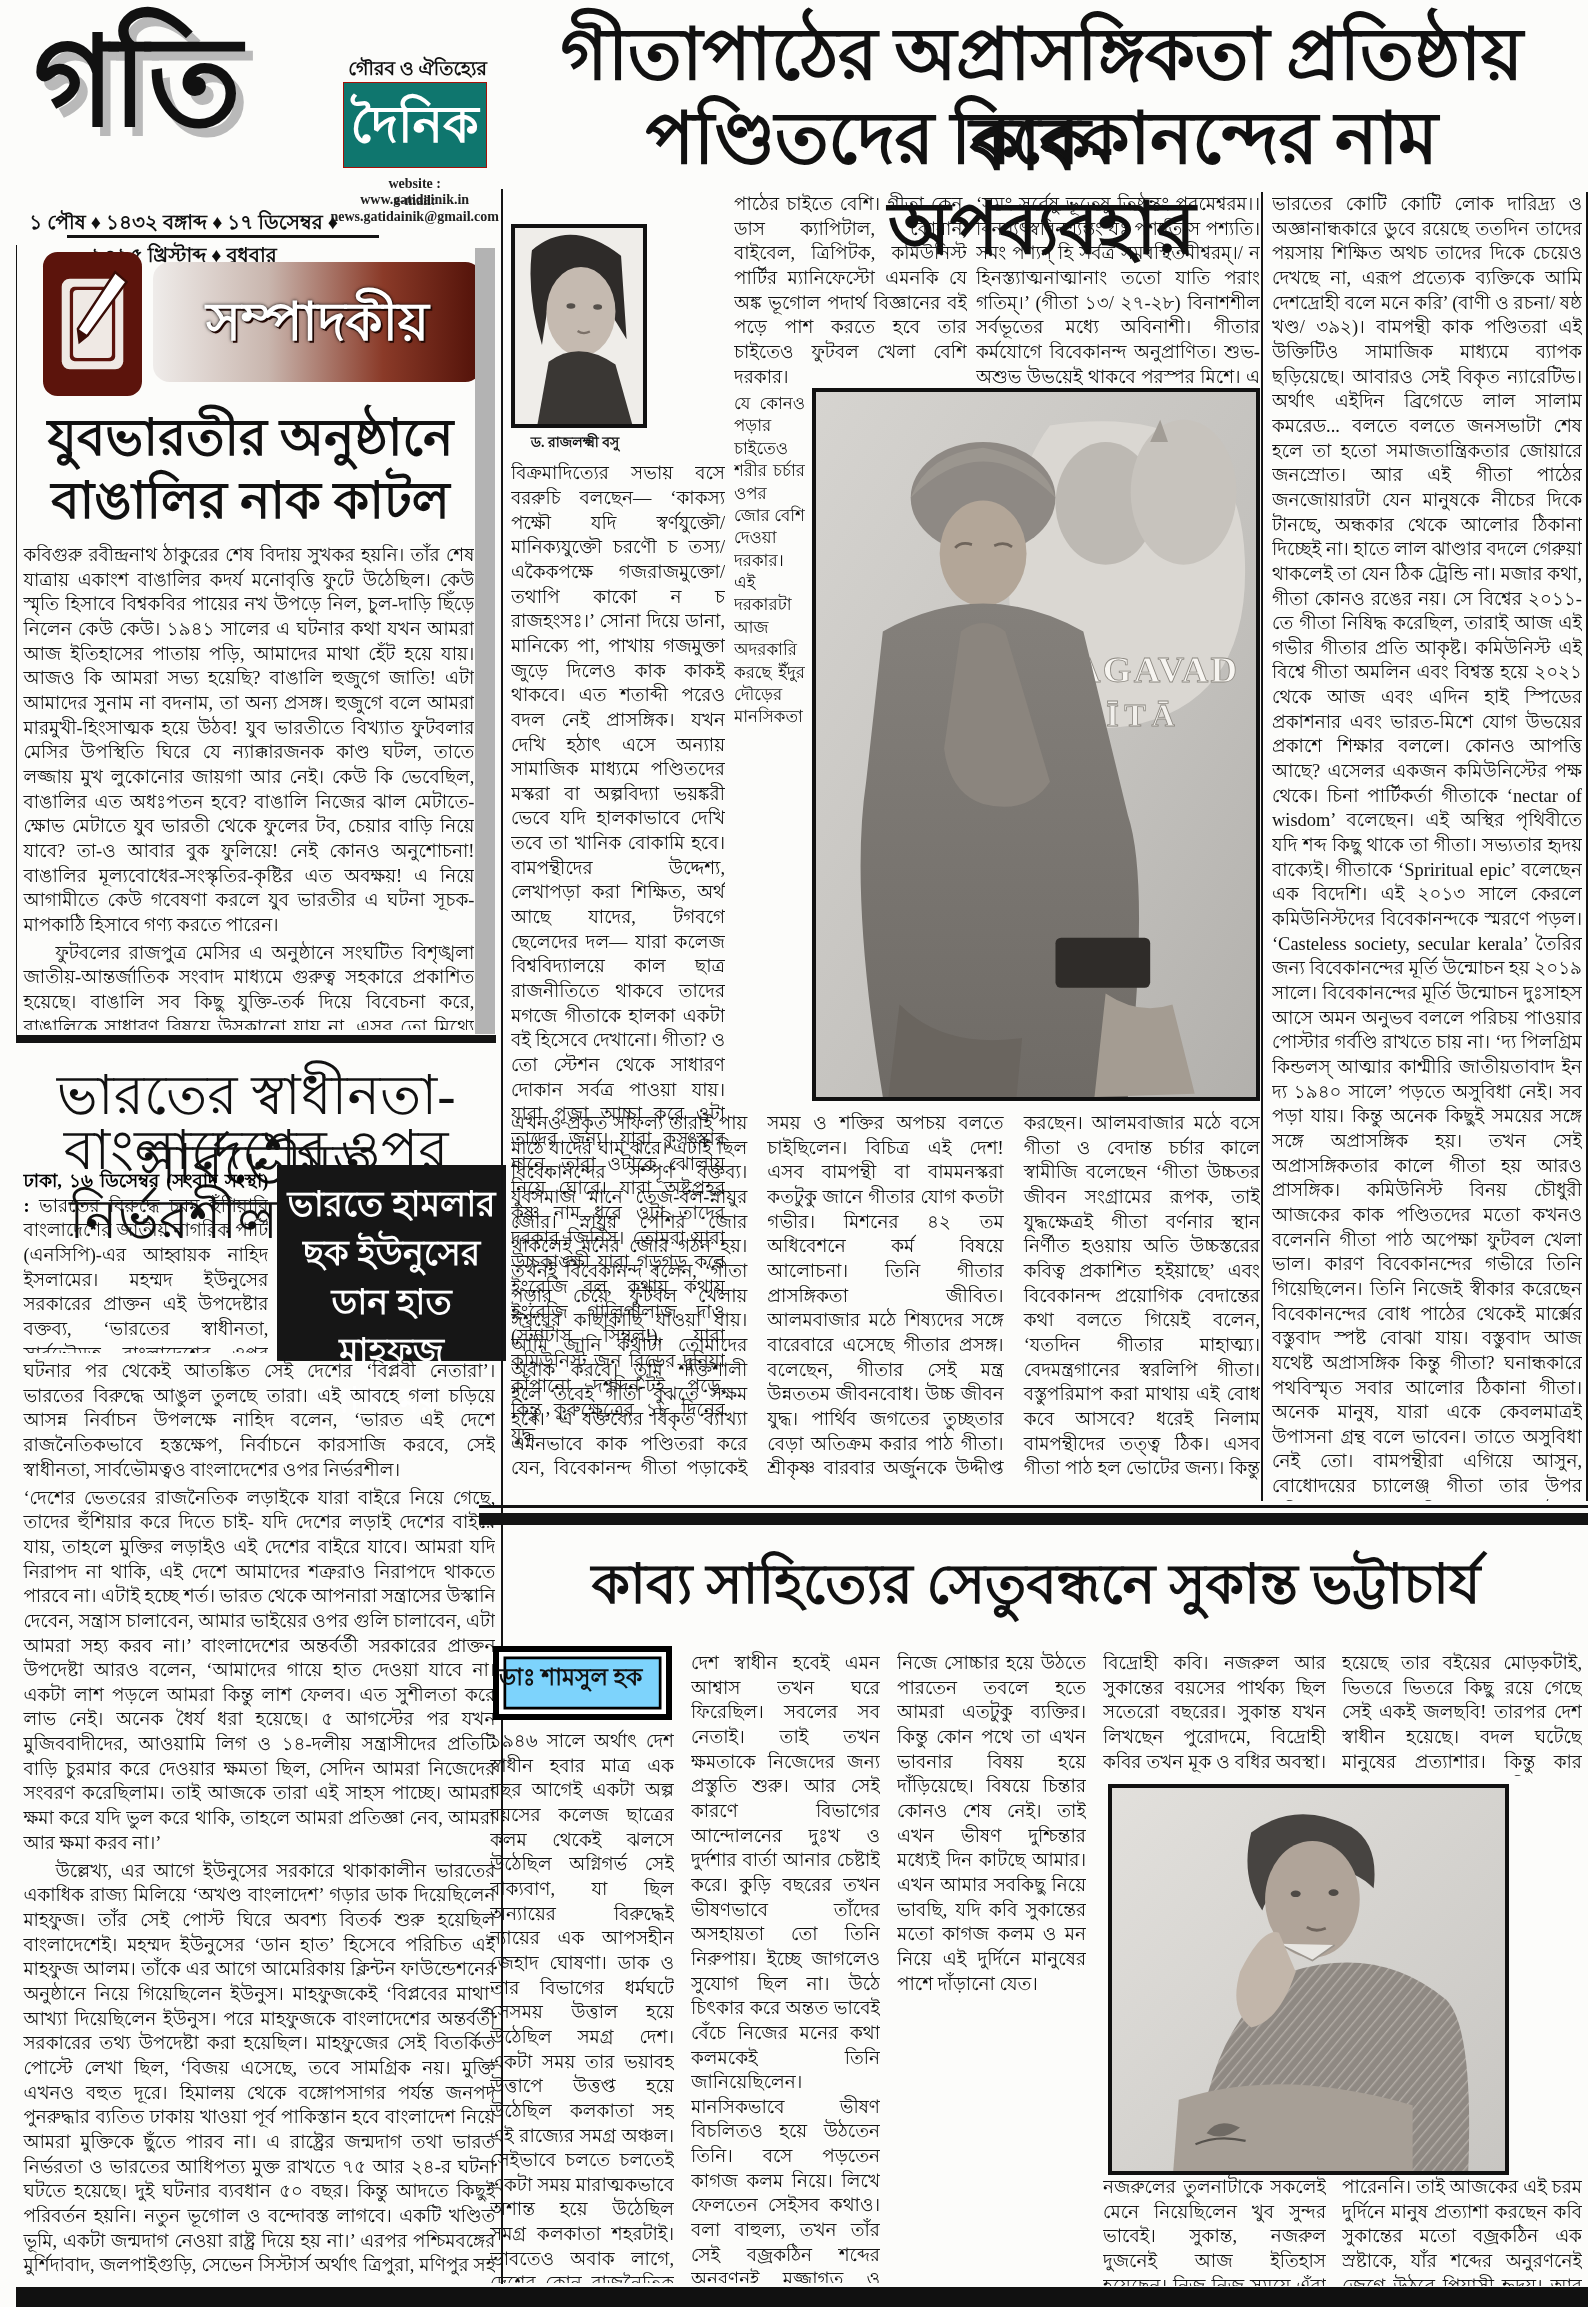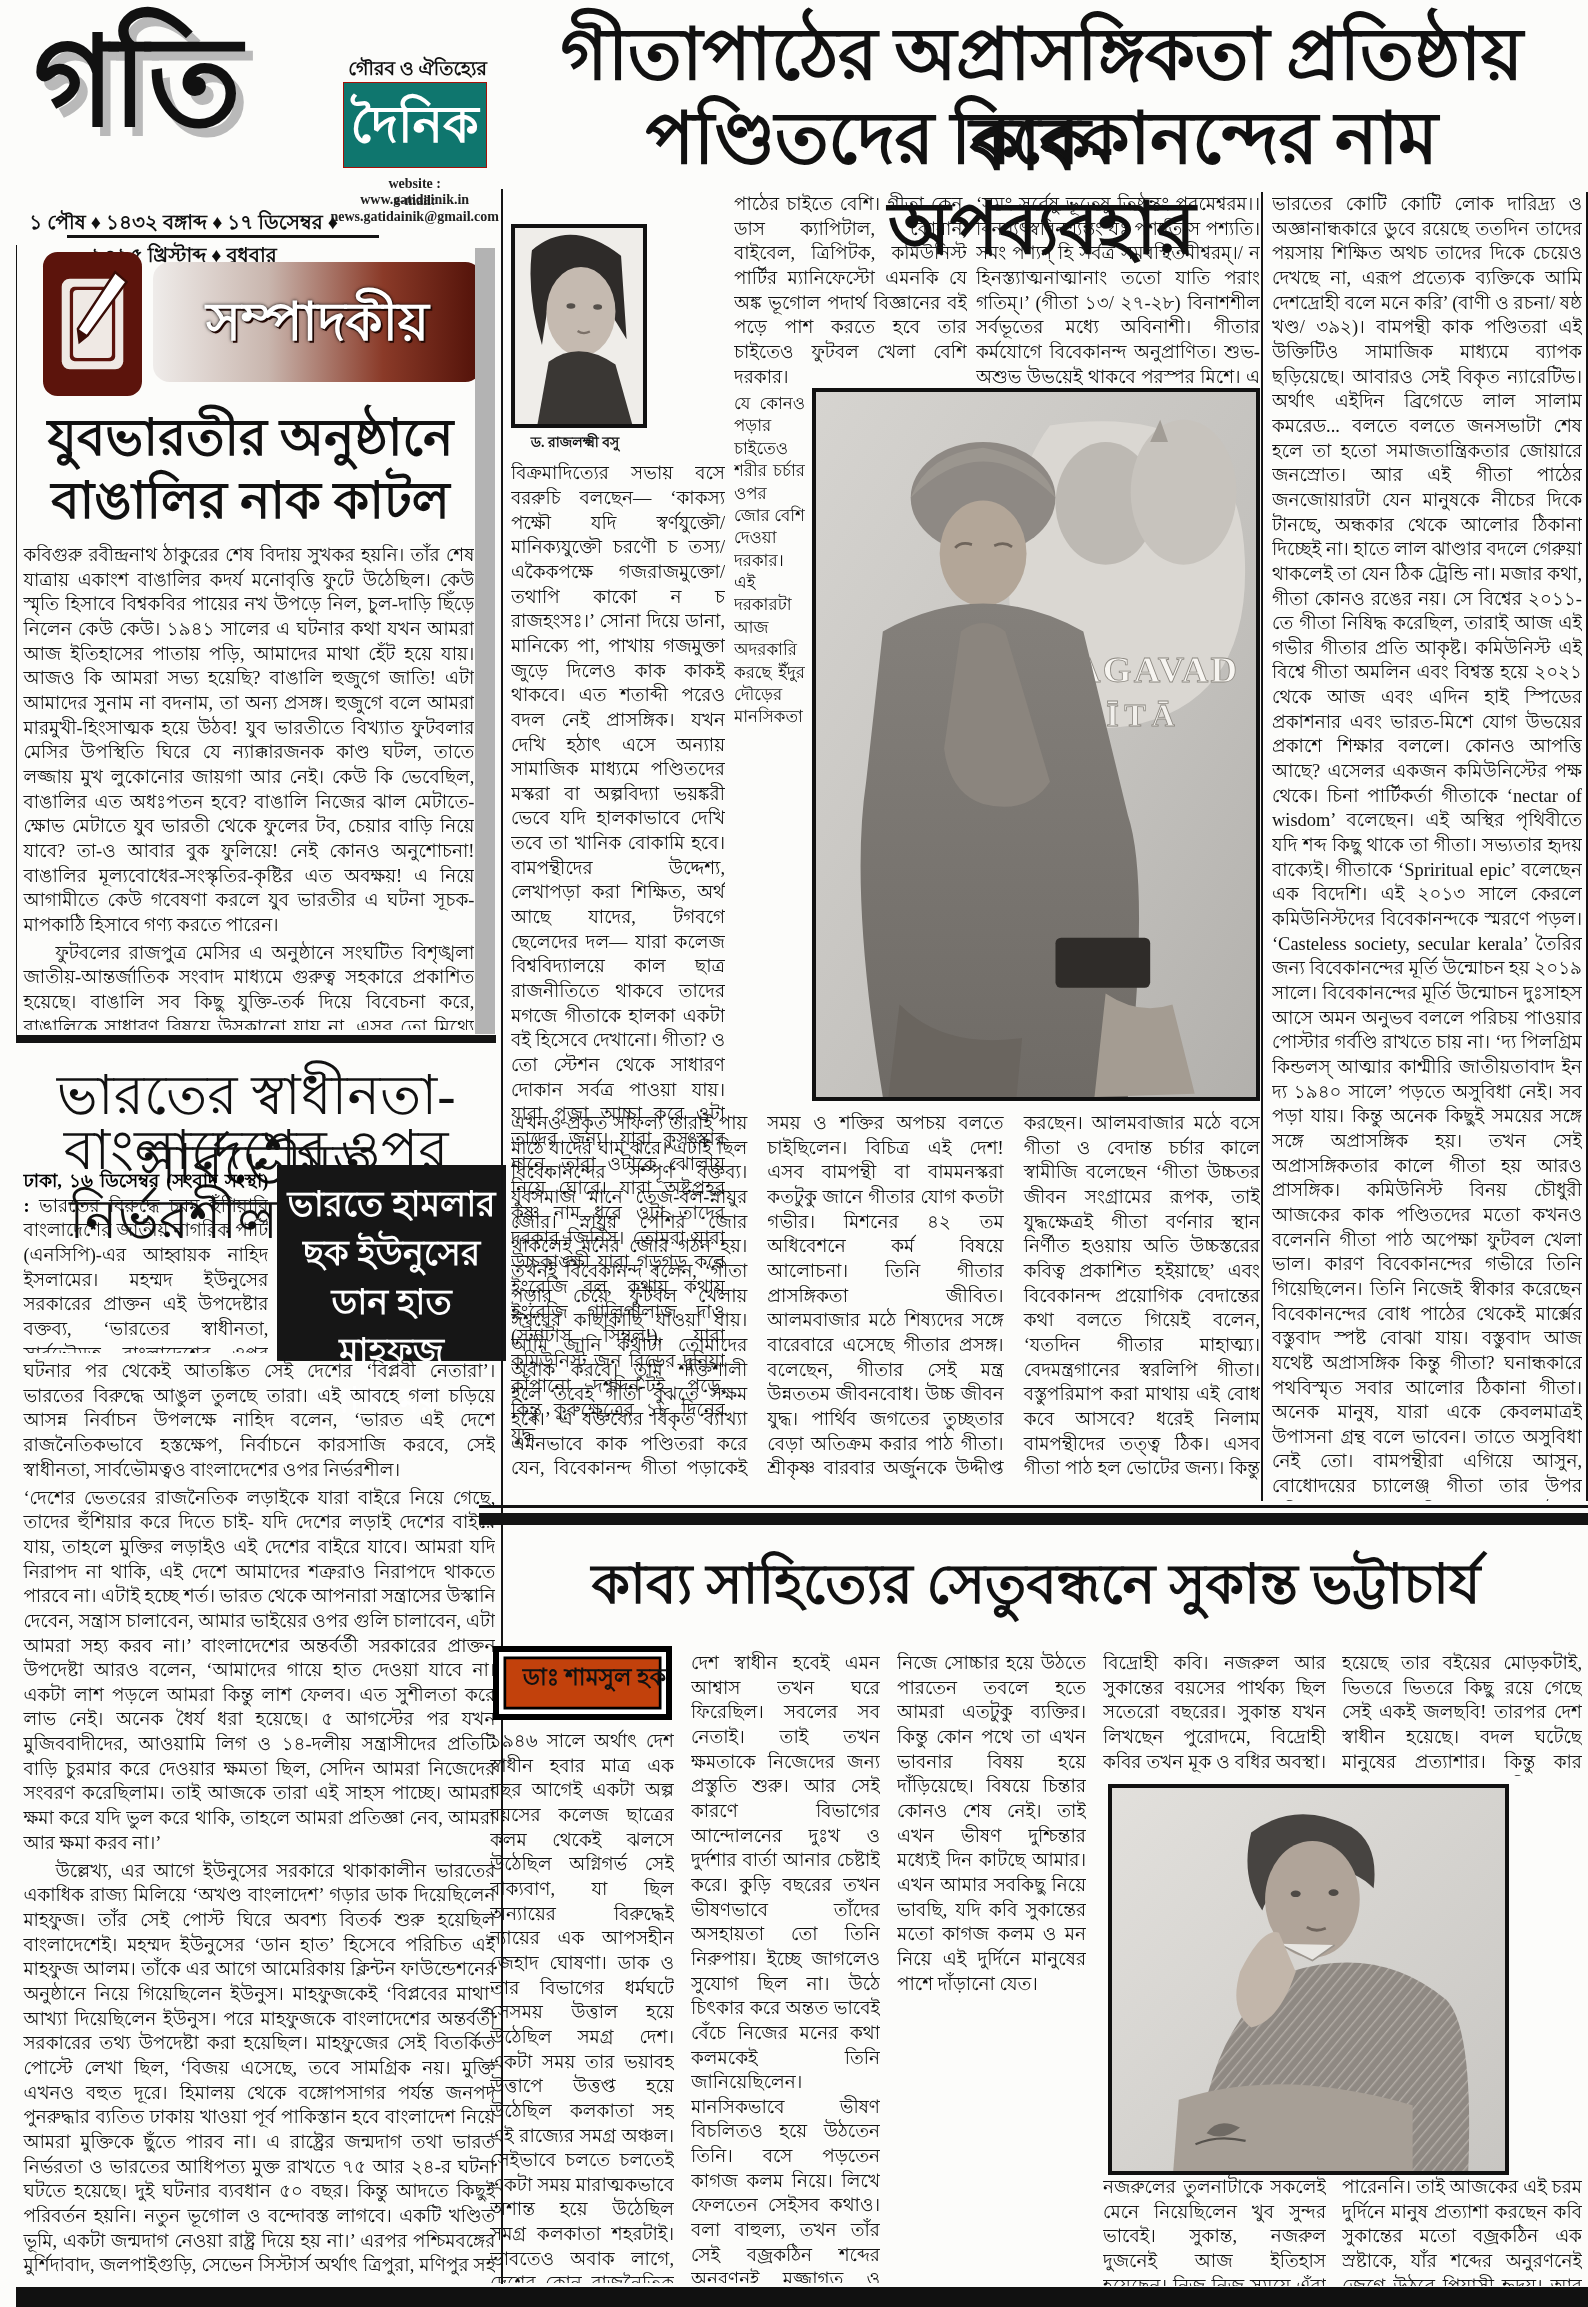--- a/index.html
+++ b/index.html
@@ -22,21 +22,21 @@
   
   #ed-badge-icon{background:#5c140c;border-radius:14.5px;}
   #ed-banner{border-radius:16.7px;background:linear-gradient(90deg,#efecea 0%,#c9b6ae 35%,#8a3a28 70%,#511108 100%);}
   #ed-banner span{color:#fff;font-size:53px;font-weight:bold;text-shadow:0 0 3.3px #000,1.7px 1.7px 0 #2a0a05;}
   .ed-h{font-size:51px;font-weight:bold;line-height:1.15;}
   
   .main-h{font-size:72px;font-weight:bold;line-height:1.25;letter-spacing:-0.6px;}
   .nahid-h{font-size:55px;font-weight:normal;line-height:1.25;margin-top:7px;}
   #nahid-callout{background:#161616;color:#fff;font-size:35px;font-weight:bold;text-align:center;line-height:1.4;padding:14.5px 5.6px;}
   .suk-h{font-size:55px;font-weight:bold;}
-  #byline-box{border:6.1px solid #000;box-shadow:inset 0 0 0 4.5px #fff,inset 0 0 0 7.2px #000;background:#c2410c;text-align:right;}
+  #byline-box{border:6.1px solid #000;box-shadow:inset 0 0 0 4.5px #fff,inset 0 0 0 7.2px #000;background:#7dd3fc;text-align:left;}
   #byline-box span{font-size:23.4px;font-weight:bold;line-height:51px;}
   .photo-frame{border:4.5px solid #111;background:#ddd;}
   .caption{font-size:14px;font-weight:bold;text-align:center;}
   .cols3{column-count:3;column-gap:20px;}
 </style>
 </head>
 <body>
 
 <div id="page">
 

